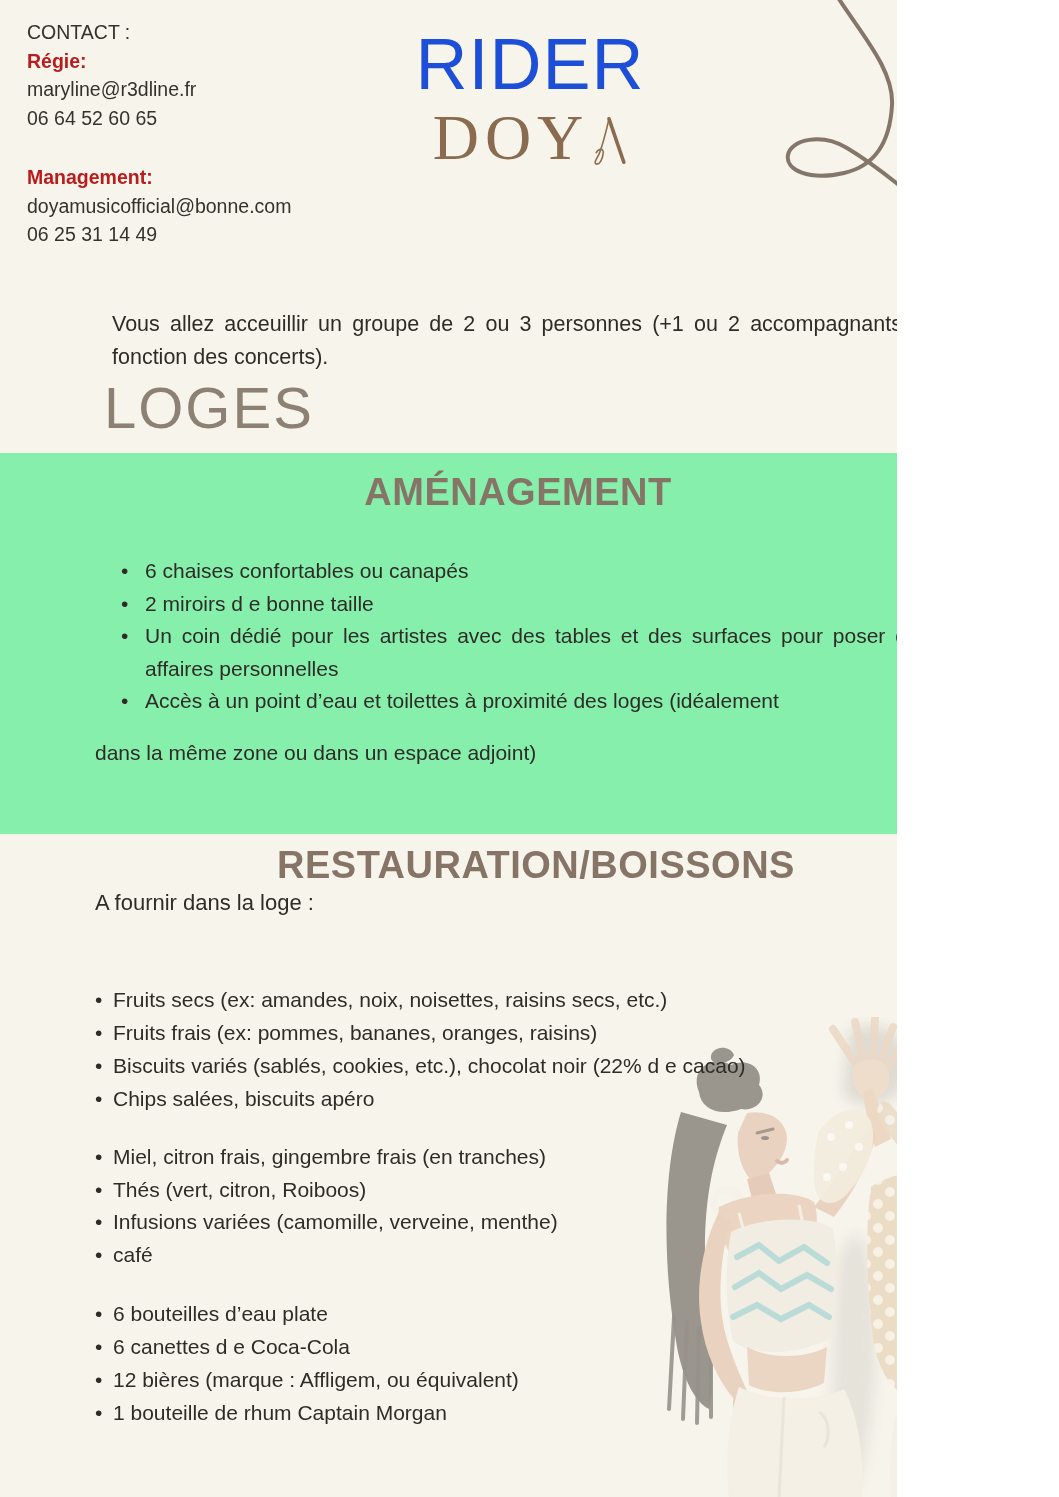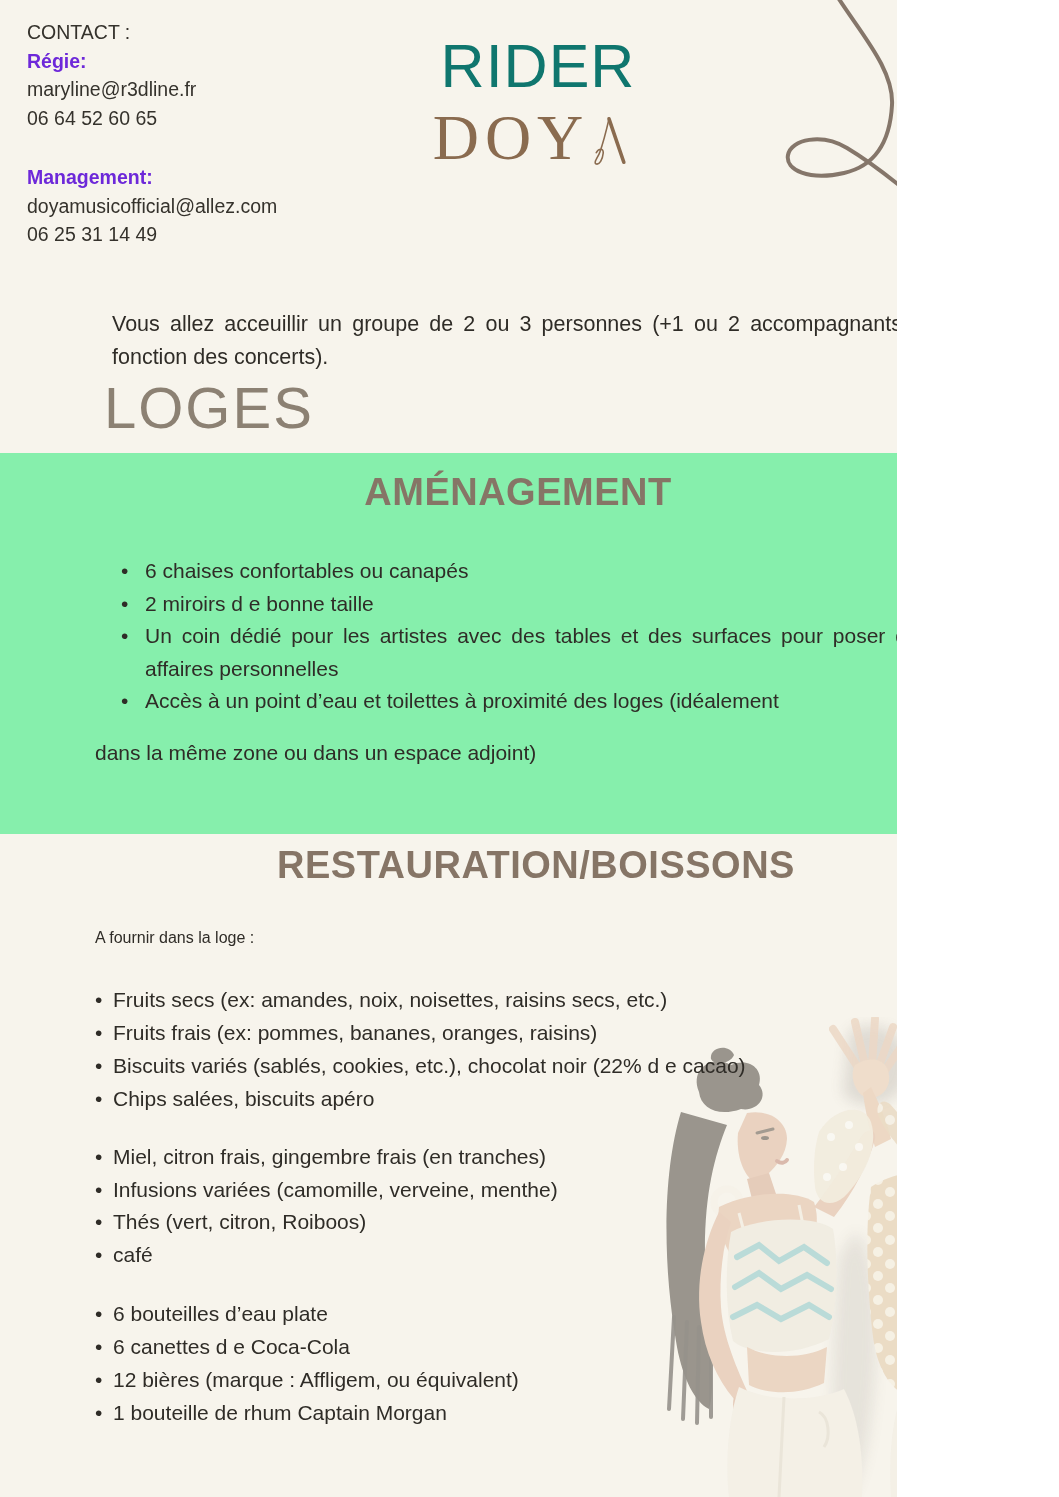--- a/index.html
+++ b/index.html
@@ -6,29 +6,29 @@
   .page{
     position:relative;width:897px;height:1497px;overflow:hidden;
     background:#f7f4ec;
     font-family:"Liberation Sans",sans-serif;color:#2f2c27;
   }
   .layer-decor{position:absolute;z-index:0;}
   .layer-text{position:absolute;z-index:2;}
 
   
   .contact{left:27px;top:18px;font-size:19.5px;line-height:28.5px;color:#35322c;}
-  .contact .lbl{font-weight:bold;color:#6d28d9;}
+  .contact .lbl{font-weight:bold;color:#b91c1c;}
   .contact .spacer{height:31px;}
 
   
   .brand{left:330px;top:0;width:400px;text-align:center;}
   .brand h1{
-    margin:8px;position:absolute;top:28px;left:0;width:400px;
-    font-size:61px;line-height:1;font-weight:300;letter-spacing:1px;
-    color:#0f766e;
+    margin:0;position:absolute;top:28px;left:0;width:400px;
+    font-size:72px;line-height:1;font-weight:300;letter-spacing:1px;
+    color:#1d4ed8;
   }
   .brand .subtitle{
     position:absolute;top:106px;left:0;width:400px;
     display:flex;align-items:center;justify-content:center;
     color:#8a6b4f;
   }
   .brand .subtitle .doy{
     font-family:"Liberation Serif",serif;font-size:64px;line-height:1;
     letter-spacing:6px;
   }
@@ -69,21 +69,21 @@
   .amen-list li.just{text-align:justify;}
   .amen-overflow{
     position:absolute;left:95px;top:284px;font-size:21px;line-height:32.5px;
   }
 
   
   .resto-title{
     margin:0;left:18px;top:844px;width:1036px;text-align:center;
     font-size:38px;font-weight:bold;letter-spacing:.5px;color:#867566;
   }
-  .fournir{left:95px;top:913px;font-size:16px;}
+  .fournir{left:95px;top:868px;font-size:22px;}
   .r-list{
     list-style:none;margin:0;padding:0;position:absolute;left:95px;width:880px;
     font-size:21px;color:#2f2c27;
   }
   .r-list li{position:relative;padding-left:18px;}
   .r-list li::before{content:"•";position:absolute;left:0;top:0;}
   .g1{top:983px;line-height:33px;}
   .g2{top:1141px;line-height:32.5px;}
   .g3{top:1297px;line-height:33px;}
 
@@ -202,21 +202,21 @@
     </g>
   </svg>
 
   <div class="layer-text contact">
     <div>CONTACT :</div>
     <div class="lbl">Régie:</div>
     <div>maryline@r3dline.fr</div>
     <div>06 64 52 60 65</div>
     <div class="spacer"></div>
     <div class="lbl">Management:</div>
-    <div>doyamusicofficial@allez.com</div>
+    <div>doyamusicofficial@bonne.com</div>
     <div>06 25 31 14 49</div>
   </div>
 
   <div class="layer-text brand">
     <h1>RIDER</h1>
     <div class="subtitle">
       <span class="doy">DOY</span>
       <svg class="styl-a" width="36" height="50" viewBox="0 0 34 46" fill="none">
         <path d="M17,3 L31,44" stroke="#8a6b4f" stroke-width="3.4" stroke-linecap="round"></path>
         <path d="M17,3 C14,16 11,27 8.5,34 C6.5,40 2,44 4.5,45.5 C8,47 11,41 11.5,35.5 C12,30 7,31 5,35" stroke="#8a6b4f" stroke-width="1.5" fill="none" stroke-linecap="round"></path>
@@ -244,22 +244,22 @@
 
   <ul class="layer-text r-list g1">
     <li>Fruits secs (ex: amandes, noix, noisettes, raisins secs, etc.)</li>
     <li>Fruits frais (ex: pommes, bananes, oranges, raisins)</li>
     <li>Biscuits variés (sablés, cookies, etc.), chocolat noir (22% d e cacao)</li>
     <li>Chips salées, biscuits apéro</li>
   </ul>
 
   <ul class="layer-text r-list g2">
     <li>Miel, citron frais, gingembre frais (en tranches)</li>
+    <li>Thés (vert, citron, Roiboos)</li>
     <li>Infusions variées (camomille, verveine, menthe)</li>
-    <li>Thés (vert, citron, Roiboos)</li>
     <li>café</li>
   </ul>
 
   <ul class="layer-text r-list g3">
     <li>6 bouteilles d’eau plate</li>
     <li>6 canettes d e Coca-Cola</li>
     <li>12 bières (marque : Affligem, ou équivalent)</li>
     <li>1 bouteille de rhum Captain Morgan</li>
   </ul>
 

